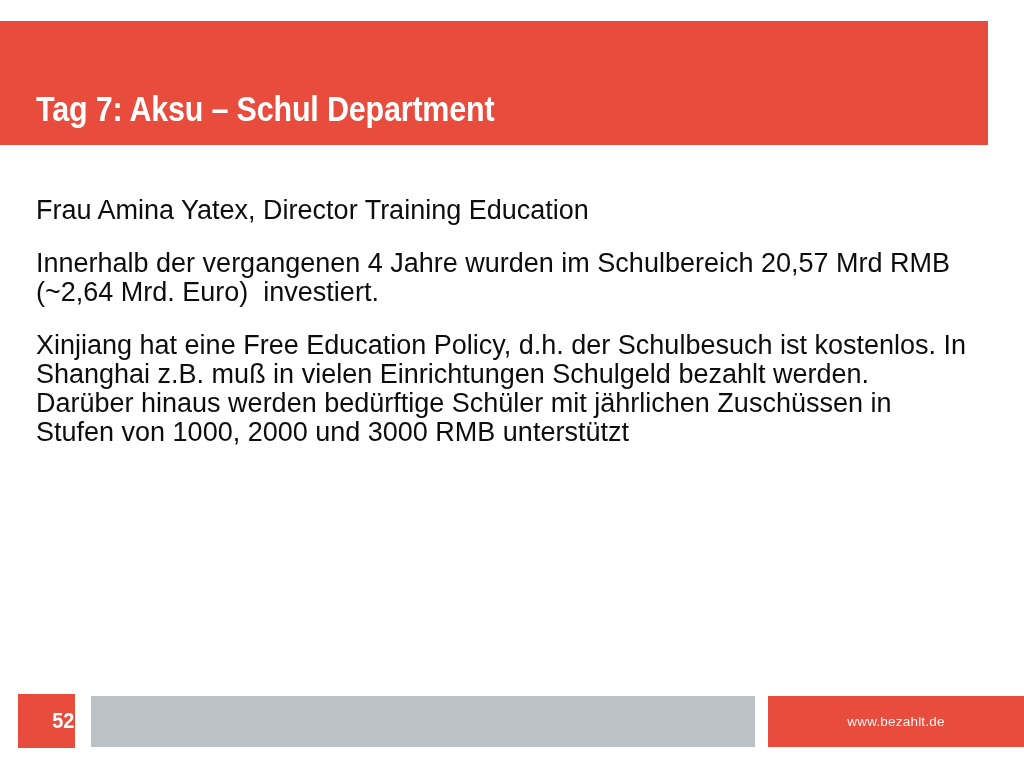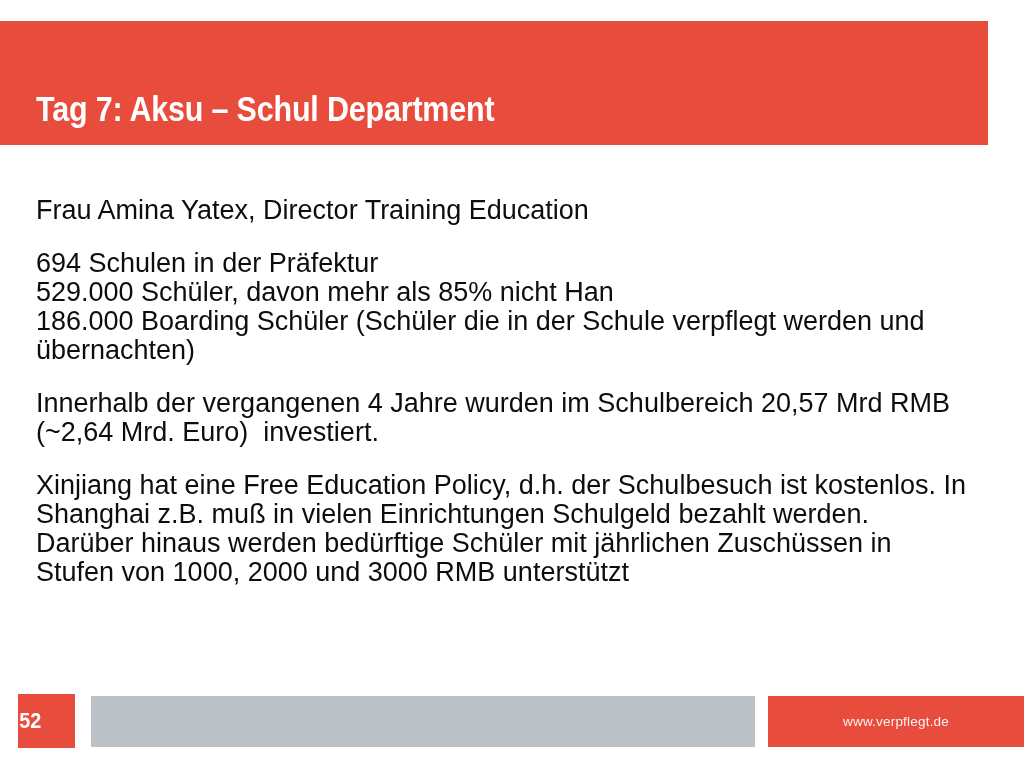--- a/index.html
+++ b/index.html
@@ -79,21 +79,21 @@
   }
   .page-number-box {
     position: absolute;
     left: 18px;
     top: 0;
     width: 57px;
     height: 54px;
     background: #e84c3d;
     display: flex;
     align-items: center;
-    justify-content: flex-start;
+    justify-content: flex-end;
   }
   .page-number-text {
     color: #ffffff;
     font-family: "Liberation Sans Narrow", "Liberation Sans", sans-serif;
     font-size: 22px;
     font-weight: bold;
     line-height: 1;
     transform: scaleX(0.9);
   }
   .footer-bar {
@@ -128,31 +128,28 @@
 <body>
 
 <div class="slide">
 
   <div class="title-banner">
     <h1 class="title-text">Tag 7: Aksu – Schul Department</h1>
   </div>
 
   <div class="body-area">
     <p class="para">Frau Amina Yatex, Director Training Education</p>
-    <p class="para">694 Schulen in der Präfektur
-529.000 Schüler, davon mehr als 85% nicht Han
-186.000 Boarding Schüler (Schüler die in der Schule verpflegt werden und übernachten)</p>
     <p class="para">Innerhalb der vergangenen 4 Jahre wurden im Schulbereich 20,57 Mrd RMB (~2,64 Mrd. Euro)  investiert.</p>
     <p class="para">Xinjiang hat eine Free Education Policy, d.h. der Schulbesuch ist kostenlos. In Shanghai z.B. muß in vielen Einrichtungen Schulgeld bezahlt werden.
 Darüber hinaus werden bedürftige Schüler mit jährlichen Zuschüssen in Stufen von 1000, 2000 und 3000 RMB unterstützt</p>
   </div>
 
   <div class="footer">
     <div class="page-number-box">
       <span class="page-number-text">52</span>
     </div>
     <div class="footer-bar"></div>
     <div class="url-box">
-      <span class="url-text">www.verpflegt.de</span>
+      <span class="url-text">www.bezahlt.de</span>
     </div>
   </div>
 
 </div>
 
 </body></html>

